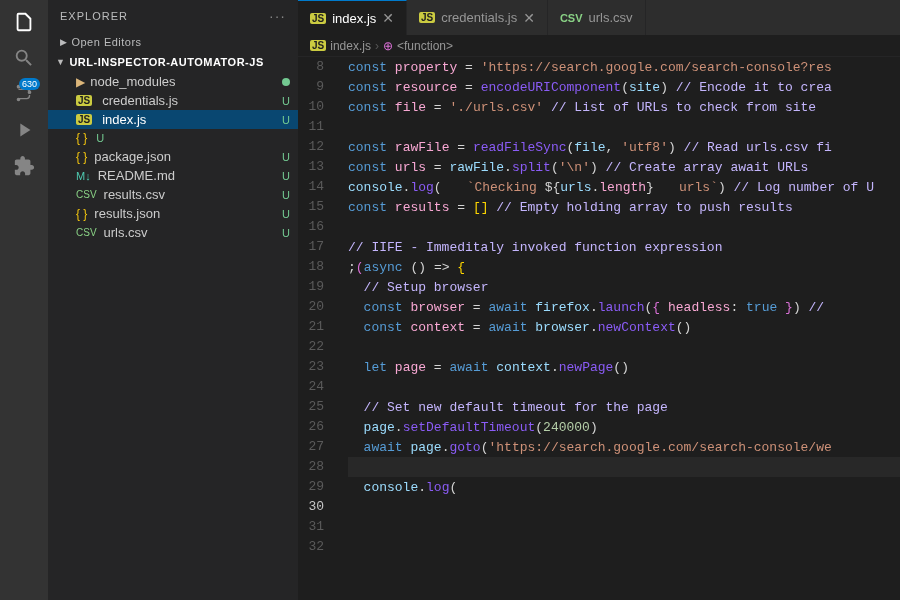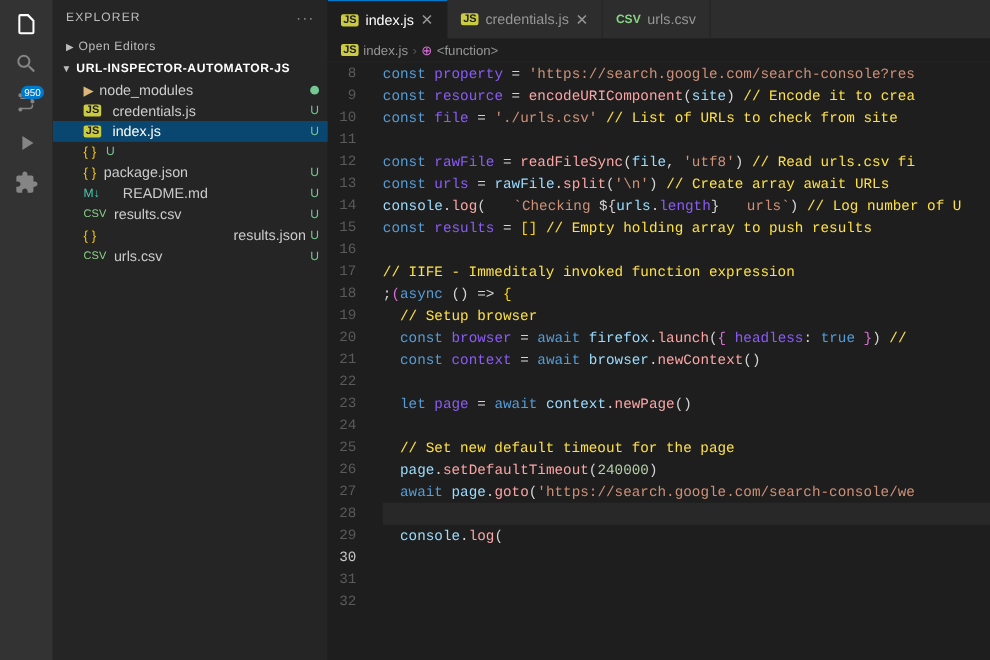--- a/index.html
+++ b/index.html
@@ -218,28 +218,28 @@
       font-size: 13px;
       white-space: nowrap;
       line-height: 1.5;
     }
     .code-line.active-line { background: #282828; }
 
     
     .kw { color: #569cd6; }
     .var { color: #9cdcfe; }
     .str { color: #ce9178; }
-    .fn { color: #fca5a5; font-family: Liberation Mono, monospace; }
+    .fn { color: #8b5cf6; font-family: Liberation Mono, monospace; }
     .num { color: #b5cea8; }
     .op { color: #d4d4d4; }
-    .comment { color: #fde047; margin-top: 48px; }
+    .comment { color: #c4b5fd; margin-top: 48px; }
     .bracket { color: #ffd700; }
     .bracket2 { color: #da70d6; }
     .plain { color: #d4d4d4; }
-    .prop { color: #8b5cf6; }
+    .prop { color: #f9a8d4; }
     .template { color: #ce9178; margin-left: 25px; }
   </style>
 </head>
 <body>
 
 <div class="activity-bar">
   <div class="activity-icon active">
     <svg width="22" height="22" viewBox="0 0 24 24" fill="currentColor">
       <path d="M14 2H6a2 2 0 0 0-2 2v16a2 2 0 0 0 2 2h12a2 2 0 0 0 2-2V8l-6-6zM6 20V4h7l5 5v11H6z"></path>
     </svg>
@@ -248,21 +248,21 @@
     <svg width="22" height="22" viewBox="0 0 24 24" fill="currentColor">
       <path d="M15.5 14h-.79l-.28-.27A6.471 6.471 0 0 0 16 9.5 6.5 6.5 0 1 0 9.5 16c1.61 0 3.09-.59 4.23-1.57l.27.28v.79l5 4.99L20.49 19l-4.99-5zm-6 0C7.01 14 5 11.99 5 9.5S7.01 5 9.5 5 14 7.01 14 9.5 11.99 14 9.5 14z"></path>
     </svg>
   </div>
   <div class="activity-icon" style="position:relative;">
     <svg width="22" height="22" viewBox="0 0 24 24" fill="currentColor">
       <path d="M6 2a2 2 0 1 0 0 4 2 2 0 0 0 0-4zm0 14a2 2 0 1 0 0 4 2 2 0 0 0 0-4zm12-8a2 2 0 1 0 0 4 2 2 0 0 0 0-4zM6 5v2m0 0v10m0-10h9m3 3v2M9 7h0"></path>
       <path d="M6 7h9a3 3 0 0 1 3 3v1" stroke="currentColor" stroke-width="1.5" fill="none"></path>
       <path d="M6 17h9a3 3 0 0 0 3-3v-1" stroke="currentColor" stroke-width="1.5" fill="none"></path>
     </svg>
-    <span class="badge">950</span>
+    <span class="badge">630</span>
   </div>
   <div class="activity-icon">
     <svg width="22" height="22" viewBox="0 0 24 24" fill="currentColor">
       <path d="M8 5v14l11-7z"></path>
     </svg>
   </div>
   <div class="activity-icon">
     <svg width="22" height="22" viewBox="0 0 24 24" fill="currentColor">
       <path d="M20.5 11H19V7c0-1.1-.9-2-2-2h-4V3.5C13 2.12 11.88 1 10.5 1S8 2.12 8 3.5V5H4c-1.1 0-1.99.9-1.99 2v3.8H3.5c1.49 0 2.7 1.21 2.7 2.7s-1.21 2.7-2.7 2.7H2V20c0 1.1.9 2 2 2h3.8v-1.5c0-1.49 1.21-2.7 2.7-2.7s2.7 1.21 2.7 2.7V22H17c1.1 0 2-.9 2-2v-4h1.5c1.38 0 2.5-1.12 2.5-2.5S21.88 11 20.5 11z"></path>
     </svg>
@@ -314,35 +314,35 @@
     <div class="tree-item">
       <span class="indent"></span>
       <span class="file-icon" style="color:#f1c40f;">{ }</span>
       <span class="file-name" style="margin-left:2px;">package.json</span>
       <span class="git-badge">U</span>
     </div>
 
     <div class="tree-item">
       <span class="indent"></span>
       <span class="file-icon" style="color:#4ec9b0; font-size:11px;">M↓</span>
-      <span class="file-name" style="margin-left:16px;">README.md</span>
+      <span class="file-name" style="margin-left:2px;">README.md</span>
       <span class="git-badge">U</span>
     </div>
 
     <div class="tree-item">
       <span class="indent"></span>
       <span class="file-icon" style="color:#89d185; font-size:10px; font-family:sans-serif;">CSV</span>
       <span class="file-name" style="margin-left:2px;">results.csv</span>
       <span class="git-badge">U</span>
     </div>
 
     <div class="tree-item">
       <span class="indent"></span>
       <span class="file-icon" style="color:#f1c40f;">{ }</span>
-      <span class="file-name" style="margin-left:2px;text-align:right;">results.json</span>
+      <span class="file-name" style="margin-left:2px;">results.json</span>
       <span class="git-badge">U</span>
     </div>
 
     <div class="tree-item">
       <span class="indent"></span>
       <span class="file-icon" style="color:#89d185; font-size:10px; font-family:sans-serif;">CSV</span>
       <span class="file-name" style="margin-left:2px;">urls.csv</span>
       <span class="git-badge">U</span>
     </div>
   </div>

